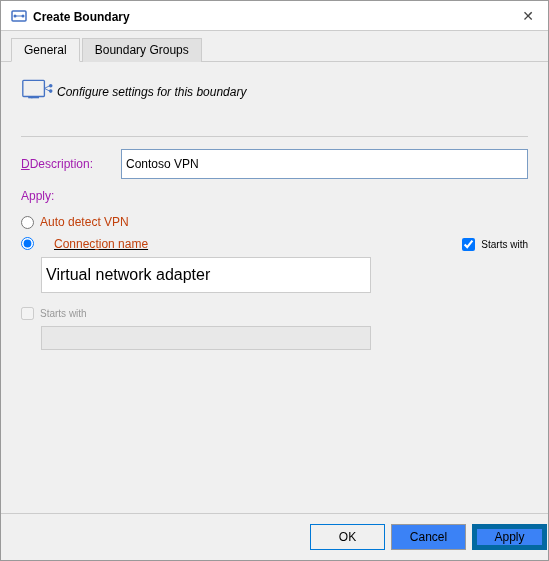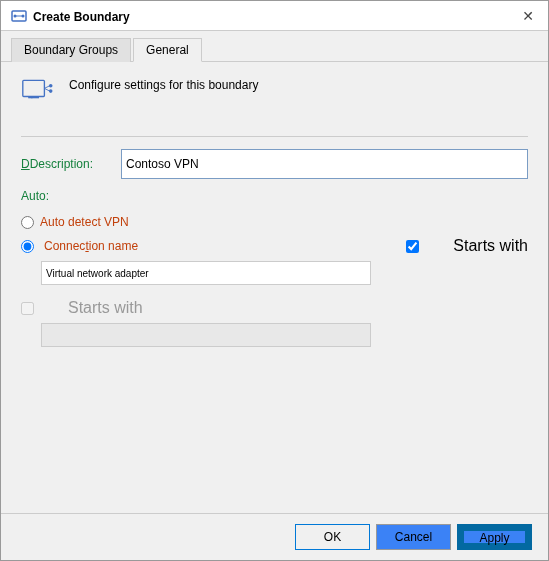--- a/index.html
+++ b/index.html
@@ -98,41 +98,42 @@
     }
 
     .content {
       flex: 1;
       padding: 16px 20px;
       overflow: auto;
     }
 
     .header-section {
       display: flex;
-      align-items: flex-start;
-      gap: 12px;
+      align-items: center;
+      gap: 0;
       margin-bottom: 18px;
       padding-bottom: 12px;
+      font-style: italic;
     }
 
     .header-text {
       font-size: 12px;
       color: #000;
     }
 
     .form-row {
       display: flex;
       align-items: center;
       margin-bottom: 10px;
     }
 
     .form-label {
       width: 100px;
       font-size: 12px;
-      color: #15803d;
+      color: #a21caf;
       flex-shrink: 0;
     }
 
     .form-label .underline {
       text-decoration: underline;
     }
 
     .form-input {
       flex: 1;
       height: 24px;
@@ -190,50 +191,50 @@
       font-size: 12px;
       color: #c2410c;
       cursor: pointer;
     }
 
     .radio-label .underline {
       text-decoration: underline;
     }
 
     .checkbox-label {
-      font-size: 16px;
-      color: #000;
-      margin-left: 28px;
+      font-size: 10px;
+      color: #000;
     }
 
     .name-row {
       display: flex;
       align-items: center;
       justify-content: space-between;
       margin-bottom: 6px;
     }
 
     .name-row-left {
       display: flex;
-      align-items: center;
-      gap: 10px;
+      align-items: flex-start;
+      gap: 20px;
+      text-decoration: underline;
     }
 
     .starts-with-right {
       display: flex;
       align-items: center;
       gap: 6px;
     }
 
     .text-input-full {
       width: 330px;
-      height: 24px;
+      height: 36px;
       border: 1px solid #ccc;
       padding: 2px 4px;
-      font-size: 10px;
+      font-size: 16px;
       background: #fff;
       outline: none;
     }
 
     .desc-name-row {
       display: flex;
       align-items: center;
       justify-content: space-between;
       margin-bottom: 6px;
     }
@@ -247,21 +248,21 @@
       height: 24px;
       border: 1px solid #ccc;
       padding: 2px 4px;
       font-size: 12px;
       background: #e8e8e8;
       color: #999;
       outline: none;
     }
 
     .footer {
-      padding: 10px 16px;
+      padding: 10px 1px;
       display: flex;
       justify-content: flex-end;
       gap: 6px;
       border-top: 1px solid #ccc;
       background: #f0f0f0;
     }
 
     .footer-btn {
       min-width: 75px;
       height: 26px;
@@ -272,21 +273,21 @@
       cursor: pointer;
       color: #000;
     }
 
     .footer-btn.primary {
       border: 1px solid #0078d7;
       background: #f0f0f0;
     }
 
     .footer-btn.apply {
-      border: 7px solid #0369a1;
+      border: 5px solid #0369a1;
     }
 
     .divider-line {
       border: none;
       border-top: 1px solid #ccc;
       margin: 12px 0;
     }
 
     .network-icon-svg {
       width: 36px;
@@ -306,22 +307,22 @@
         <line x1="4" y1="8" x2="12" y2="8" stroke="#4472c4" stroke-width="1"></line>
         <circle cx="4" cy="8" r="1.5" fill="#4472c4"></circle>
         <circle cx="12" cy="8" r="1.5" fill="#4472c4"></circle>
       </svg>
       <span class="title-text">Create Boundary</span>
     </div>
     <button class="close-btn">✕</button>
   </div>
 
   <div class="tab-bar">
+    <div class="tab active">General</div>
     <div class="tab">Boundary Groups</div>
-    <div class="tab active">General</div>
   </div>
 
   <div class="content">
 
     <div class="header-section">
       <svg class="network-icon-svg" viewBox="0 0 40 30" xmlns="http://www.w3.org/2000/svg">
 
         <rect x="2" y="2" width="24" height="18" rx="1" fill="none" stroke="#4472c4" stroke-width="1.5"></rect>
         <rect x="8" y="20" width="12" height="2" fill="#4472c4"></rect>
         <line x1="12" y1="20" x2="12" y2="22" stroke="#4472c4" stroke-width="1.5"></line>
@@ -337,21 +338,21 @@
     <hr class="divider-line">
 
     <div class="form-row">
       <label class="form-label">
         <span class="underline">D</span><span>Description:</span>
       </label>
       <input type="text" class="form-input" value="Contoso VPN" style="">
     </div>
 
     <div class="form-row">
-      <label class="form-label">Auto:</label>
+      <label class="form-label">Apply:</label>
     </div>
 
     <div class="radio-section">
 
       <div class="radio-row">
         <input type="radio" id="auto-detect" name="vpn-option" style="">
         <label for="auto-detect" class="radio-label">Auto detect VPN</label>
       </div>
 
       <div class="name-row">

